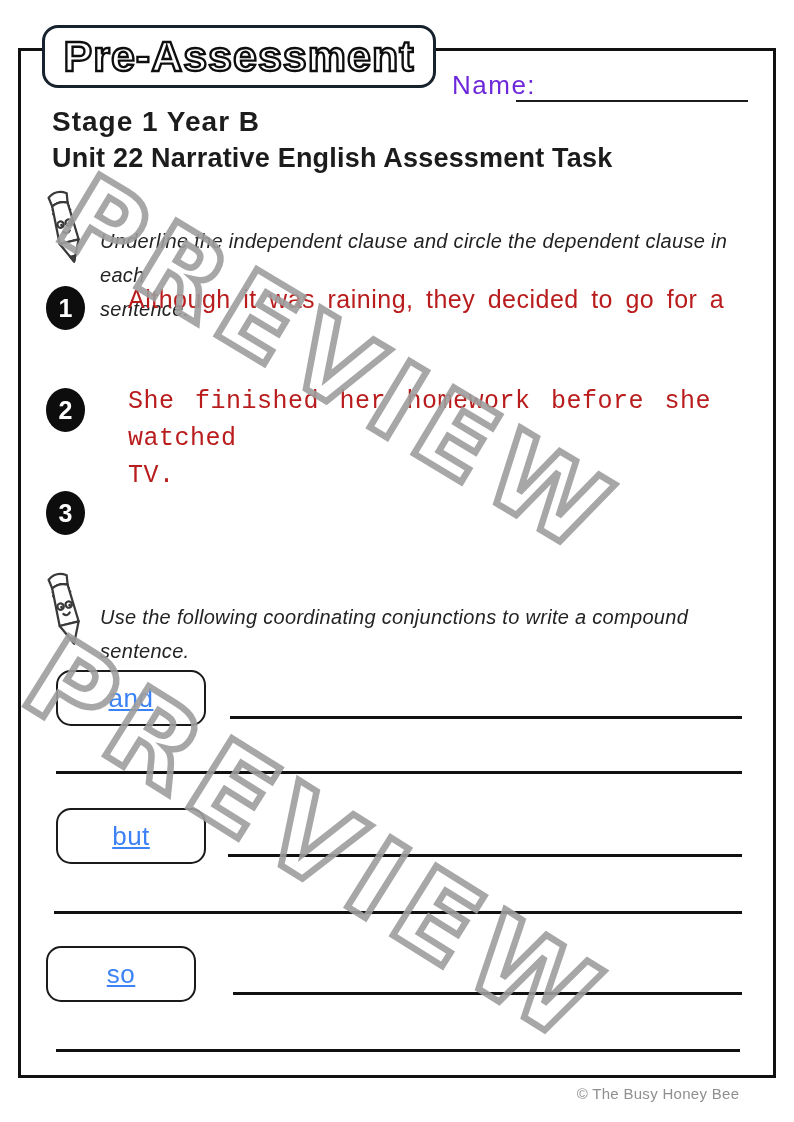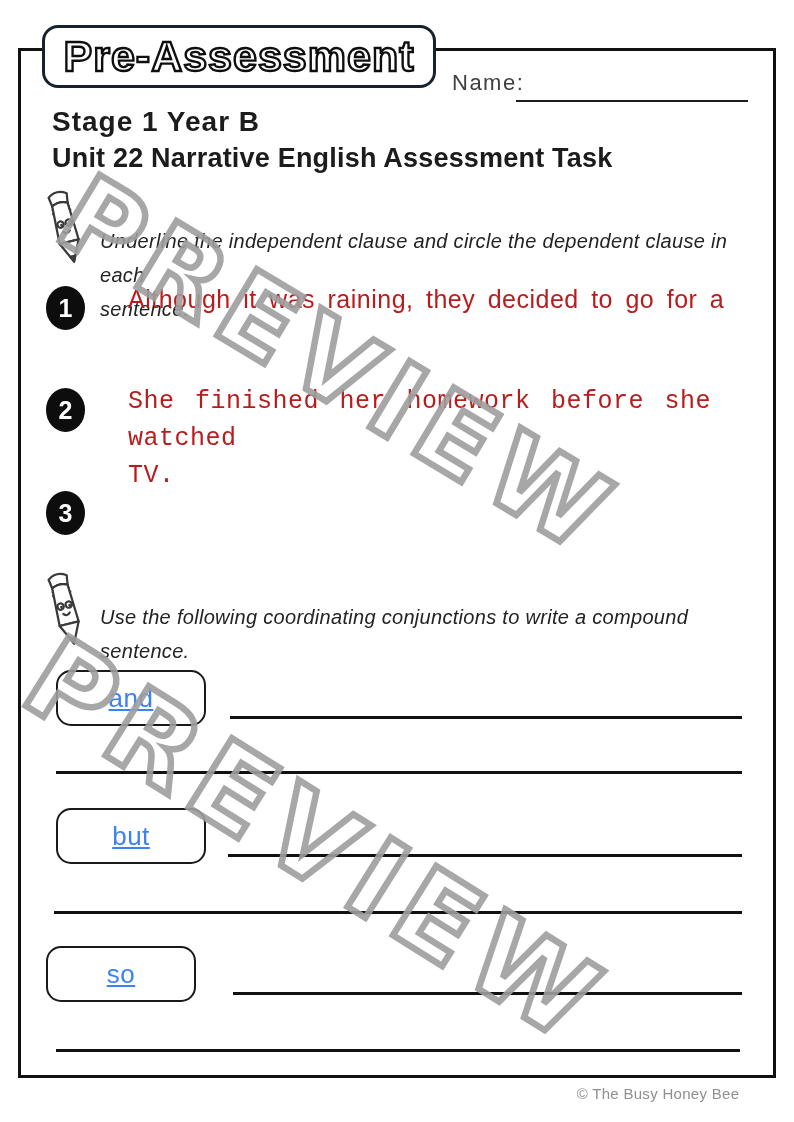--- a/index.html
+++ b/index.html
@@ -22,21 +22,21 @@
     background:#ffffff;border:3.5px solid #16232e;border-radius:16px;
     display:flex;align-items:center;justify-content:center;z-index:2;
   }
   .title-text{
     font-size:43px;font-weight:bold;letter-spacing:1px;
     color:#ffffff;-webkit-text-stroke:2.4px #0e0e0e;
     white-space:nowrap;
     text-align:center;
   }
   .name-row{position:absolute;left:452px;top:70px;z-index:2;}
-  .name-label{font-size:22px;letter-spacing:1.5px;color:#404040;}
+  .name-label{font-size:26px;letter-spacing:1.5px;color:#6d28d9;}
   .name-line{
     position:absolute;left:516px;top:72px;width:232px;height:28px;
     border-bottom:2.5px solid #1c1c1c;z-index:2;
   }
   .h-stage{position:absolute;left:52px;top:106px;font-size:28px;font-weight:bold;letter-spacing:1px;z-index:2;}
   .h-unit{position:absolute;left:52px;top:143px;font-size:27px;font-weight:bold;letter-spacing:0.2px;z-index:2;}
 
   .pencil{position:absolute;width:56px;height:82px;z-index:2;}
   .pencil-1{left:38px;top:188px;}
   .pencil-2{left:38px;top:570px;}

